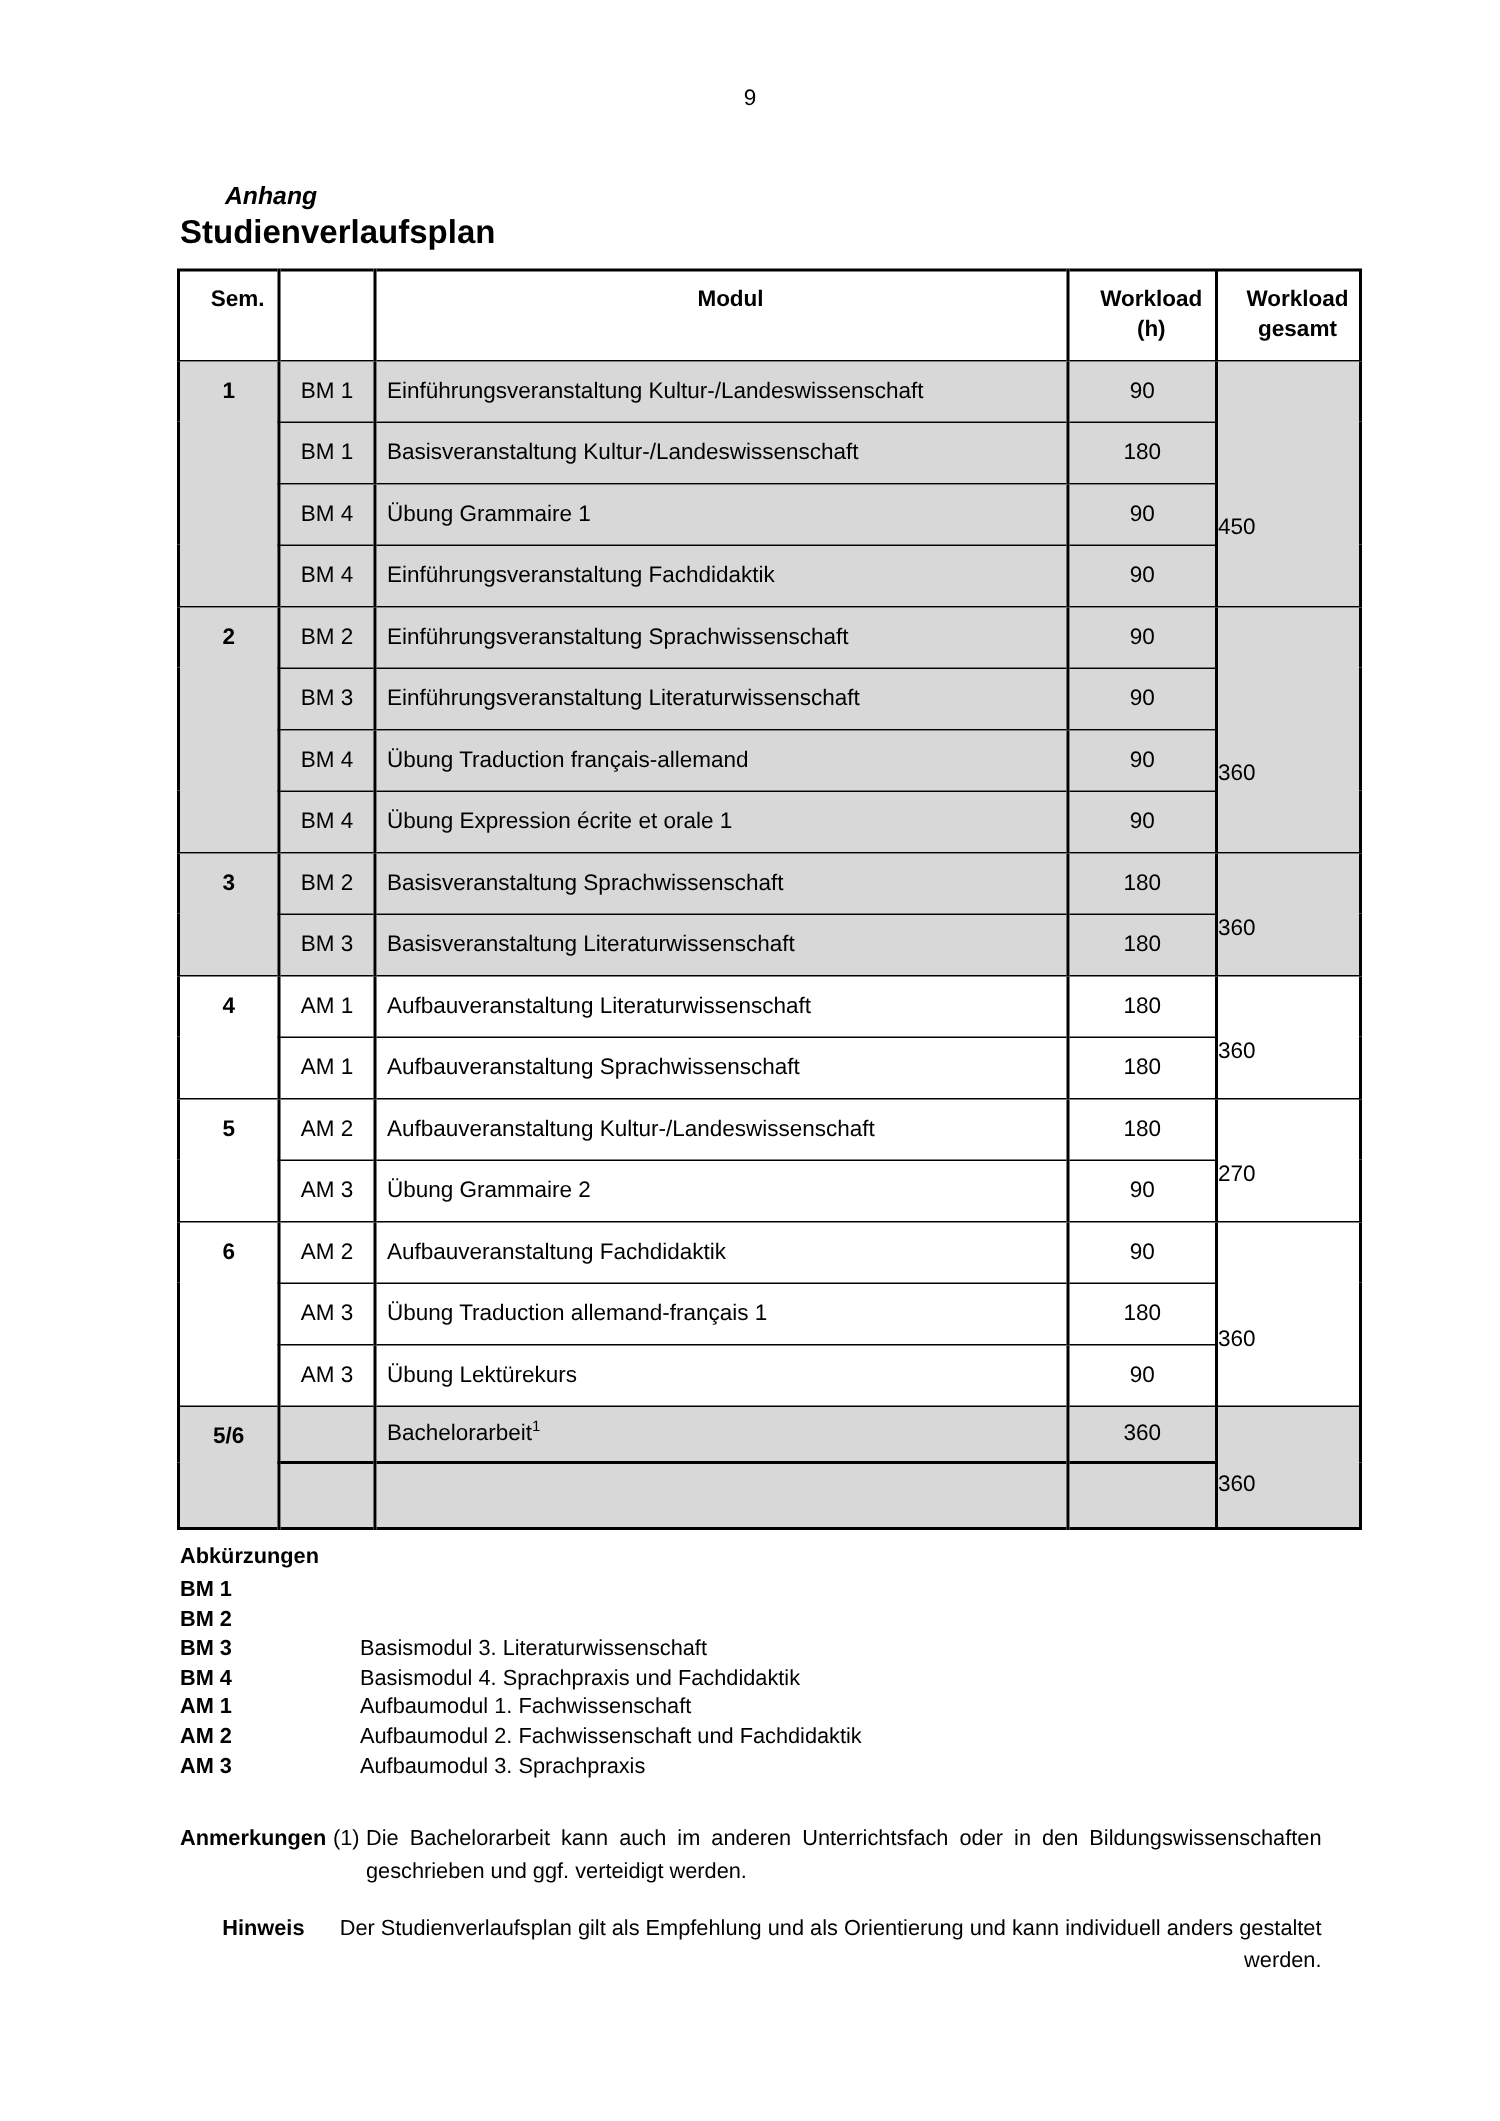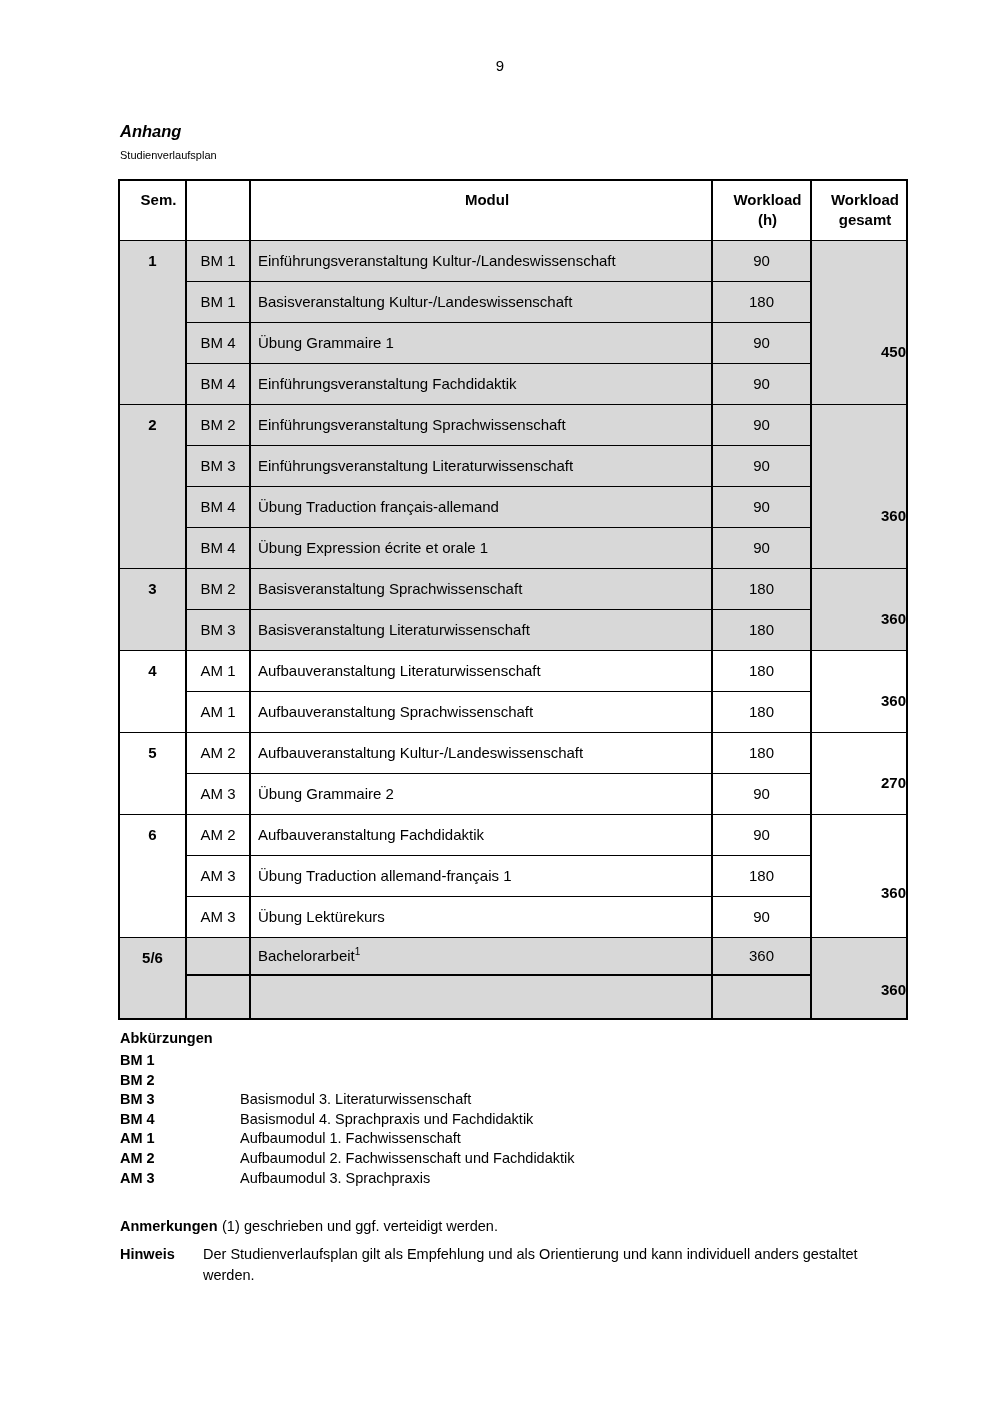--- a/index.html
+++ b/index.html
@@ -12,24 +12,24 @@
     position: relative;
   }
   .page-number {
     margin-top: 58px;
     text-align: center;
     font-size: 15px;
     line-height: 16px;
   }
   .titles { margin: 45px 0 0 120px; }
   .title-anhang {
-    font-size: 16.5px; font-weight: bold; font-style: italic; line-height: 24px;
+    font-size: 16.5px; font-weight: bold; font-style: italic; line-height: 24px; margin-left: 30px;
   }
   .title-main {
-    font-size: 11px; font-weight: normal; line-height: 24px;
+    font-size: 22px; font-weight: bold; line-height: 24px;
   }
   table.plan {
     margin: 12px 0 0 118px;
     border-collapse: collapse;
     table-layout: fixed;
     width: 788px;
     empty-cells: show;
   }
   table.plan th, table.plan td {
     border: 1px solid #000;
@@ -56,42 +56,42 @@
   tr.empty-row td { border-top: 2px solid #000; }
   td.sem {
     font-weight: bold; text-align: center;
     vertical-align: top; padding-top: 11px;
   }
   td.code { text-align: center; vertical-align: middle; }
   td.modul { text-align: left; vertical-align: middle; padding-left: 7px; }
   td.modul sup { font-size: 10px; line-height: 0; }
   td.wl { text-align: center; vertical-align: middle; }
   td.total {
-    font-weight: bold; text-align: right; vertical-align: middle;
+    font-weight: normal; text-align: left; vertical-align: middle;
   }
   .tg0 { padding-top: 58px; } .tg1 { padding-top: 58px; }
   .tg2 { padding-top: 18px; } .tg3 { padding-top: 18px; }
   .tg4 { padding-top: 18px; } .tg5 { padding-top: 34px; }
   .tg6 { padding-top: 24px; }
   tr.shaded td { background: #d8d8d8; }
   tr.plain td { background: #ffffff; }
 
   .abbr-section { margin: 8px 0 16px 120px; font-size: 14.5px; }
   .abbr-title { font-weight: bold; line-height: 20px; margin-bottom: 3px; }
   .abbr-row { line-height: 19.6px; display: flex; }
   .abbr-code { font-weight: bold; width: 120px; flex: none; }
   .abbr-label { flex: 1; }
 
   .notes { margin: 28px 0 0 120px; width: 761px; font-size: 14.5px; }
   .note-anm { display: flex; line-height: 21.5px; }
   .note-label-anm { font-weight: bold; width: 102px; flex: none; }
   .note-marker { width: 22px; flex: none; }
   .note-text-anm { flex: 1; }
   .note-line-just { text-align: justify; text-align-last: justify; }
-  .note-hinweis { display: flex; margin-top: 6px; line-height: 21px; }
+  .note-hinweis { display: flex; margin-top: 17px; line-height: 21px; text-align: right; }
   .note-label-hin { font-weight: bold; width: 83px; flex: none; }
   .note-text-hin { flex: 1; }
 </style>
 </head>
 <body>
 
 <div class="page-number">9</div>
 
 <div class="titles">
   <div class="title-anhang">Anhang</div>
@@ -265,20 +265,21 @@
     <span class="abbr-code">AM 3</span>
     <span class="abbr-label">Aufbaumodul 3. Sprachpraxis</span>
   </div>
 </div>
 
 <div class="notes">
   <div class="note-anm">
     <span class="note-label-anm">Anmerkungen</span>
     <span class="note-marker">(1)</span>
     <span class="note-text-anm">
+      <span class="note-line-just" style="display:block">Die Bachelorarbeit kann auch im anderen Unterrichtsfach oder in den Bildungswissenschaften</span>
       <span style="display:block">geschrieben und ggf. verteidigt werden.</span>
     </span>
   </div>
   <div class="note-hinweis">
     <span class="note-label-hin">Hinweis</span>
     <span class="note-text-hin">
       <span style="display:block">Der Studienverlaufsplan gilt als Empfehlung und als Orientierung und kann individuell anders gestaltet werden.</span>
     </span>
   </div>
 </div>

